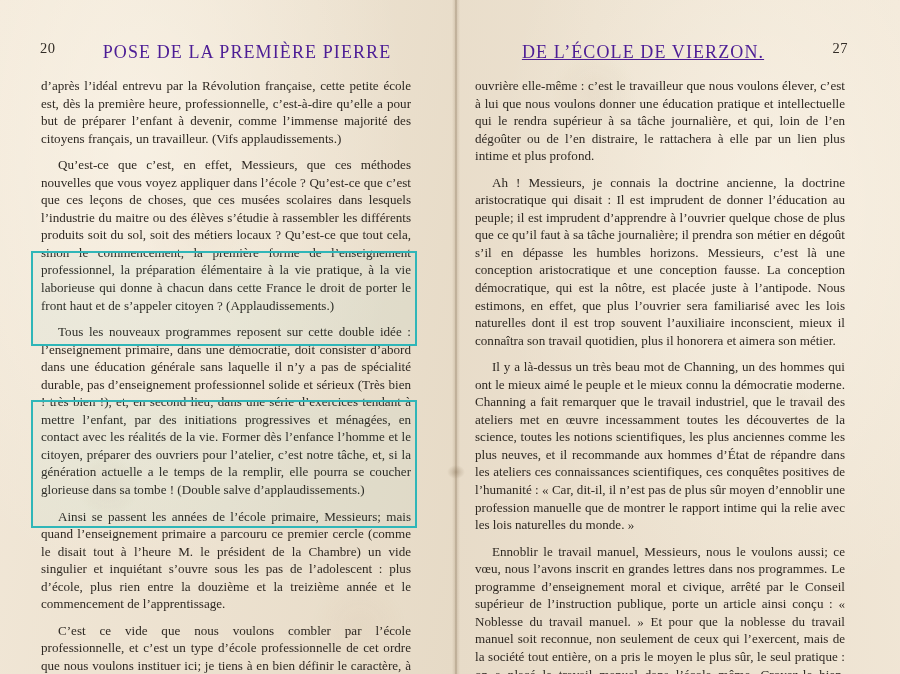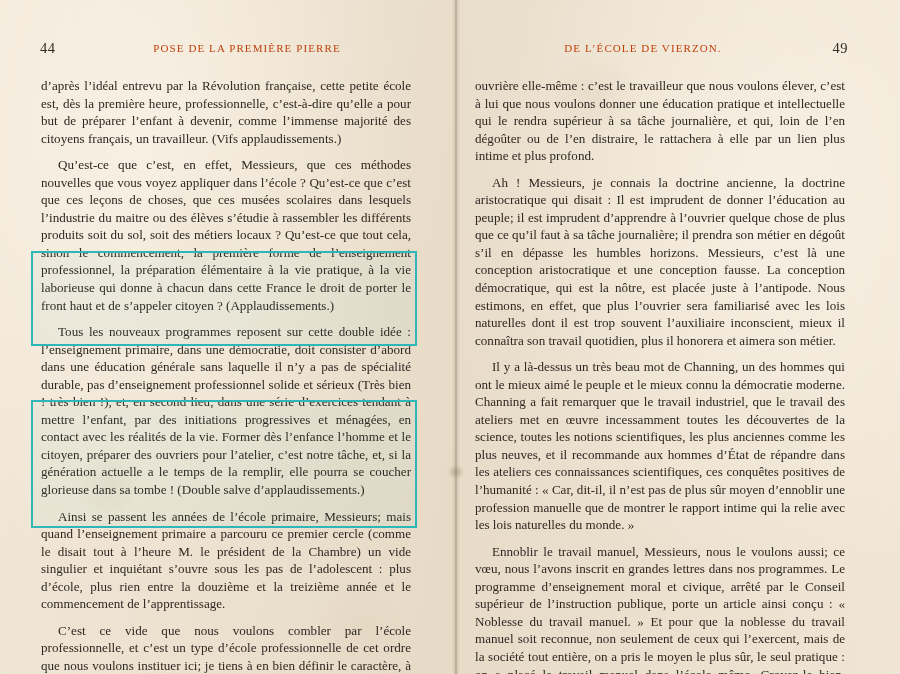--- a/index.html
+++ b/index.html
@@ -95,26 +95,26 @@
     color: #322c26;
   }
   .folio-left  { left: 8px; }
   .folio-right { right: 6px; }
   .runtitle {
     position: absolute;
     top: 2px;
     left: 0;
     right: 0;
     text-align: center;
-    font-size: 11px;
+    font-size: 18px;
     letter-spacing: 1.1px;
-    color: #c2410c;
+    color: #4c1d95;
   }
   .runtitle-left  { padding-left: 42px; }
-  .runtitle-right { padding-right: 34px; }
+  .runtitle-right { padding-right: 34px; text-decoration: underline; }
 
   .body-text {
     font-size: 13.1px;
     line-height: 17.55px;
     text-align: justify;
     color: #2e2822;
     -webkit-font-smoothing: none;
   }
   .body-text p {
     margin: 9px;
@@ -140,37 +140,37 @@
 <div id="page">
 
   <div class="paper-left"></div>
   <div class="paper-right"></div>
   <div class="grain"></div>
   <div class="gutter"></div>
   <div class="gutter-mark"></div>
 
   <div class="page-col col-left">
     <div class="runhead">
-      <span class="folio folio-left">44</span>
+      <span class="folio folio-left">20</span>
       <span class="runtitle runtitle-left">POSE DE LA PREMIÈRE PIERRE</span>
     </div>
     <div class="body-text">
       <p class="noindent">d’après l’idéal entrevu par la Révolution française, cette petite école est, dès la première heure, professionnelle, c’est-à-dire qu’elle a pour but de préparer l’enfant à devenir, comme l’immense majorité des citoyens français, un travailleur. (Vifs applaudissements.)</p>
       <p>Qu’est-ce que c’est, en effet, Messieurs, que ces méthodes nouvelles que vous voyez appliquer dans l’école ? Qu’est-ce que c’est que ces leçons de choses, que ces musées scolaires dans lesquels l’industrie du maitre ou des élèves s’étudie à rassembler les différents produits soit du sol, soit des métiers locaux ? Qu’est-ce que tout cela, sinon le commencement, la première forme de l’enseignement professionnel, la préparation élémentaire à la vie pratique, à la vie laborieuse qui donne à chacun dans cette France le droit de porter le front haut et de s’appeler citoyen ? (Applaudissements.)</p>
       <p>Tous les nouveaux programmes reposent sur cette double idée : l’enseignement primaire, dans une démocratie, doit consister d’abord dans une éducation générale sans laquelle il n’y a pas de spécialité durable, pas d’enseignement professionnel solide et sérieux (Très bien ! très bien !), et, en second lieu, dans une série d’exercices tendant à mettre l’enfant, par des initiations progressives et ménagées, en contact avec les réalités de la vie. Former dès l’enfance l’homme et le citoyen, préparer des ouvriers pour l’atelier, c’est notre tâche, et, si la génération actuelle a le temps de la remplir, elle pourra se coucher glorieuse dans sa tombe ! (Double salve d’applaudissements.)</p>
       <p>Ainsi se passent les années de l’école primaire, Messieurs; mais quand l’enseignement primaire a parcouru ce premier cercle (comme le disait tout à l’heure M. le président de la Chambre) un vide singulier et inquiétant s’ouvre sous les pas de l’adolescent : plus d’école, plus rien entre la douzième et la treizième année et le commencement de l’apprentissage.</p>
       <p>C’est ce vide que nous voulons combler par l’école professionnelle, et c’est un type d’école professionnelle de cet ordre que nous voulons instituer ici; je tiens à en bien définir le caractère, à en limiter avec précision l’étendue et la portée. Nous ne voulons pas créer à Vierzon une école professionnelle qui double ou qui copie les écoles d’arts et métiers de Châlons, d’Aix, d’Angers. Non; ces écoles ont un but déterminé : elles se proposent de former des contremaîtres, des sous-officiers pour l’armée du travail; ici, nous voulons préparer des soldats pour cette armée.</p>
 
     </div>
   </div>
 
   <div class="page-col col-right">
     <div class="runhead">
       <span class="runtitle runtitle-right">DE L’ÉCOLE DE VIERZON.</span>
-      <span class="folio folio-right">49</span>
+      <span class="folio folio-right">27</span>
     </div>
     <div class="body-text">
       <p class="noindent">ouvrière elle-même : c’est le travailleur que nous voulons élever, c’est à lui que nous voulons donner une éducation pratique et intellectuelle qui le rendra supérieur à sa tâche journalière, et qui, loin de l’en dégoûter ou de l’en distraire, le rattachera à elle par un lien plus intime et plus profond.</p>
       <p>Ah ! Messieurs, je connais la doctrine ancienne, la doctrine aristocratique qui disait : Il est imprudent de donner l’éducation au peuple; il est imprudent d’apprendre à l’ouvrier quelque chose de plus que ce qu’il faut à sa tâche journalière; il prendra son métier en dégoût s’il en dépasse les humbles horizons. Messieurs, c’est là une conception aristocratique et une conception fausse. La conception démocratique, qui est la nôtre, est placée juste à l’antipode. Nous estimons, en effet, que plus l’ouvrier sera familiarisé avec les lois naturelles dont il est trop souvent l’auxiliaire inconscient, mieux il connaîtra son travail quotidien, plus il honorera et aimera son métier.</p>
       <p>Il y a là-dessus un très beau mot de Channing, un des hommes qui ont le mieux aimé le peuple et le mieux connu la démocratie moderne. Channing a fait remarquer que le travail industriel, que le travail des ateliers met en œuvre incessamment toutes les découvertes de la science, toutes les notions scientifiques, les plus anciennes comme les plus neuves, et il recommande aux hommes d’État de répandre dans les ateliers ces connaissances scientifiques, ces conquêtes positives de l’humanité : « Car, dit-il, il n’est pas de plus sûr moyen d’ennoblir une profession manuelle que de montrer le rapport intime qui la relie avec les lois naturelles du monde. »</p>
       <p>Ennoblir le travail manuel, Messieurs, nous le voulons aussi; ce vœu, nous l’avons inscrit en grandes lettres dans nos programmes. Le programme d’enseignement moral et civique, arrêté par le Conseil supérieur de l’instruction publique, porte un article ainsi conçu : « Noblesse du travail manuel. » Et pour que la noblesse du travail manuel soit reconnue, non seulement de ceux qui l’exercent, mais de la société tout entière, on a pris le moyen le plus sûr, le seul pratique : on a placé le travail manuel dans l’école même. Croyez-le bien, lorsque le rabot et la lime auront pris, à côté du compas, de la carte géographique et du livre d’histoire, la même place, la place d’honneur, et qu’ils seront l’objet d’un enseignement raisonné et systématique, bien des préjugés disparaîtront, bien des oppositions de castes s’évanouiront, la paix sociale se préparera sur les bancs de l’école primaire, et la concorde éclairera de son jour radieux l’avenir de la société française. (Applaudissements répétés.)</p>
     </div>
   </div>
 
   <div class="hl-box" id="hl-1"></div>

